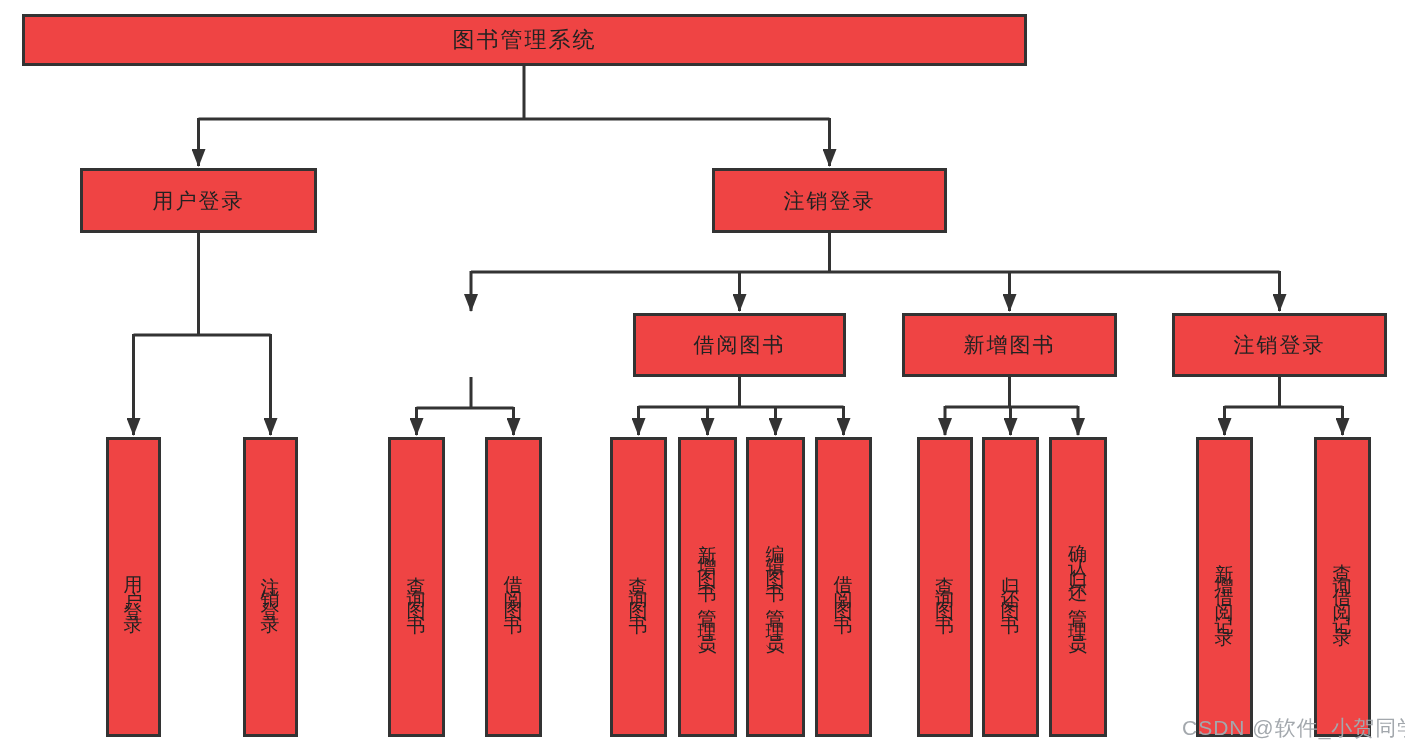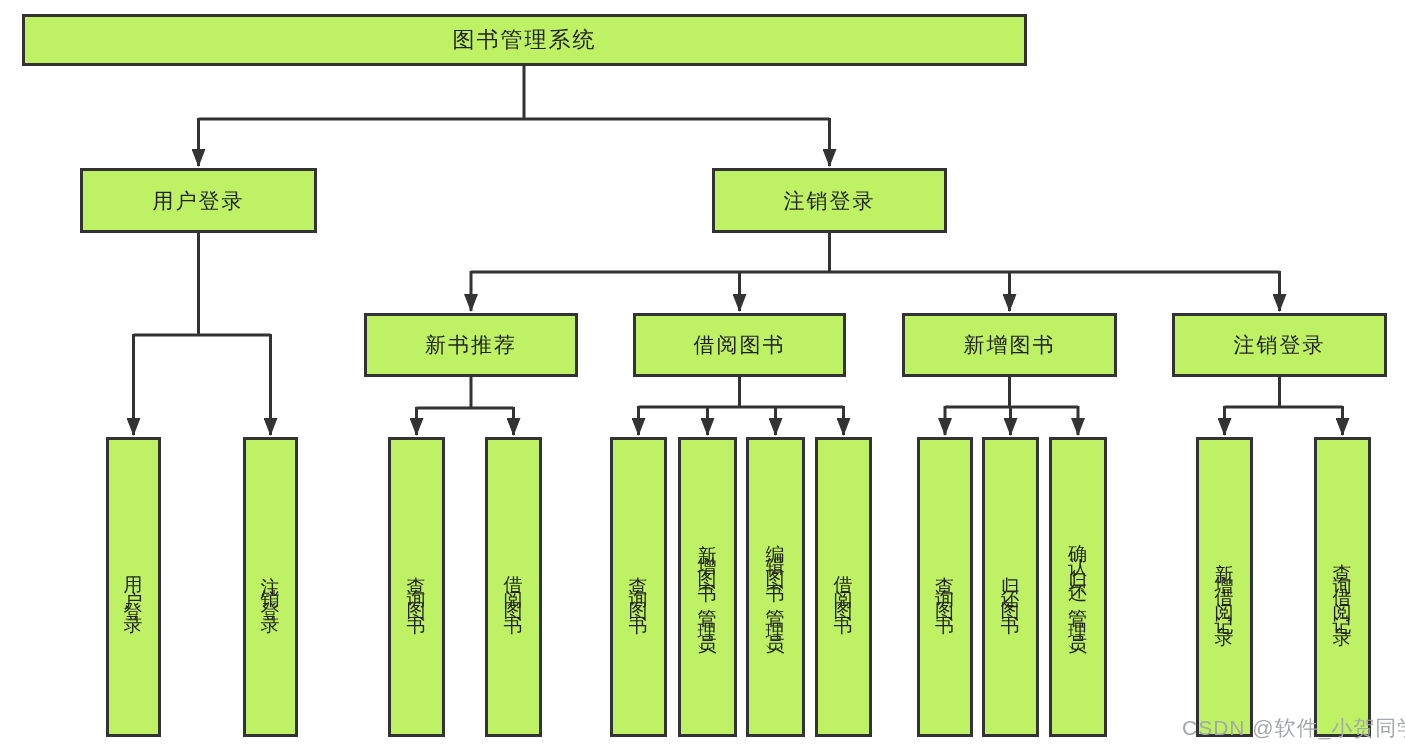--- a/index.html
+++ b/index.html
@@ -9,21 +9,21 @@
     height: 747px;
     background: #ffffff;
     font-family: "Liberation Sans", sans-serif;
     overflow: hidden;
   }
   .wires { position: absolute; left: 0; top: 0; }
   .wire { stroke: #333333; stroke-width: 3; fill: none; }
   .box {
     position: absolute;
     box-sizing: border-box;
-    background: #bef264;
+    background: #ef4444;
     border: 3px solid #333333;
     display: flex;
     align-items: center;
     justify-content: center;
     color: #222222;
   }
   .box.h span {
     font-size: 21px;
     letter-spacing: 2px;
     white-space: nowrap;
@@ -95,23 +95,20 @@
     <span>图书管理系统</span>
   </div>
 
   <div class="box h" style="left:80px;top:168px;width:237px;height:65px">
     <span>用户登录</span>
   </div>
   <div class="box h" style="left:712px;top:168px;width:235px;height:65px">
     <span>注销登录</span>
   </div>
 
-  <div class="box h" style="left:364px;top:313px;width:214px;height:64px">
-    <span>新书推荐</span>
-  </div>
   <div class="box h" style="left:633px;top:313px;width:213px;height:64px">
     <span>借阅图书</span>
   </div>
   <div class="box h" style="left:902px;top:313px;width:215px;height:64px">
     <span>新增图书</span>
   </div>
   <div class="box h" style="left:1172px;top:313px;width:215px;height:64px">
     <span>注销登录</span>
   </div>
 

